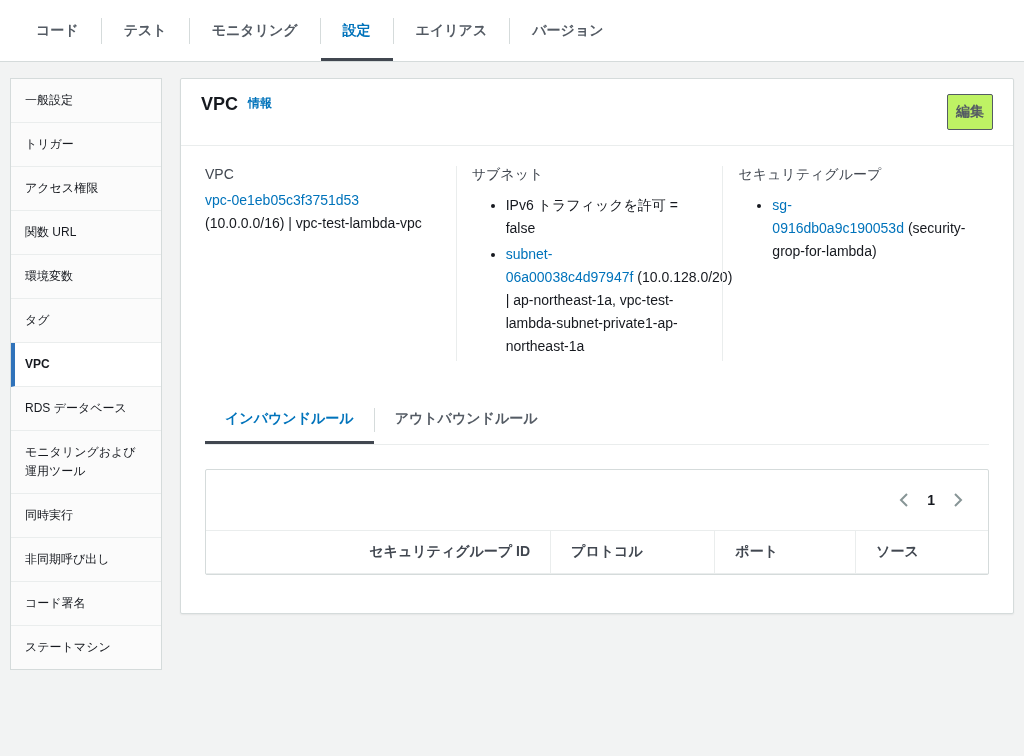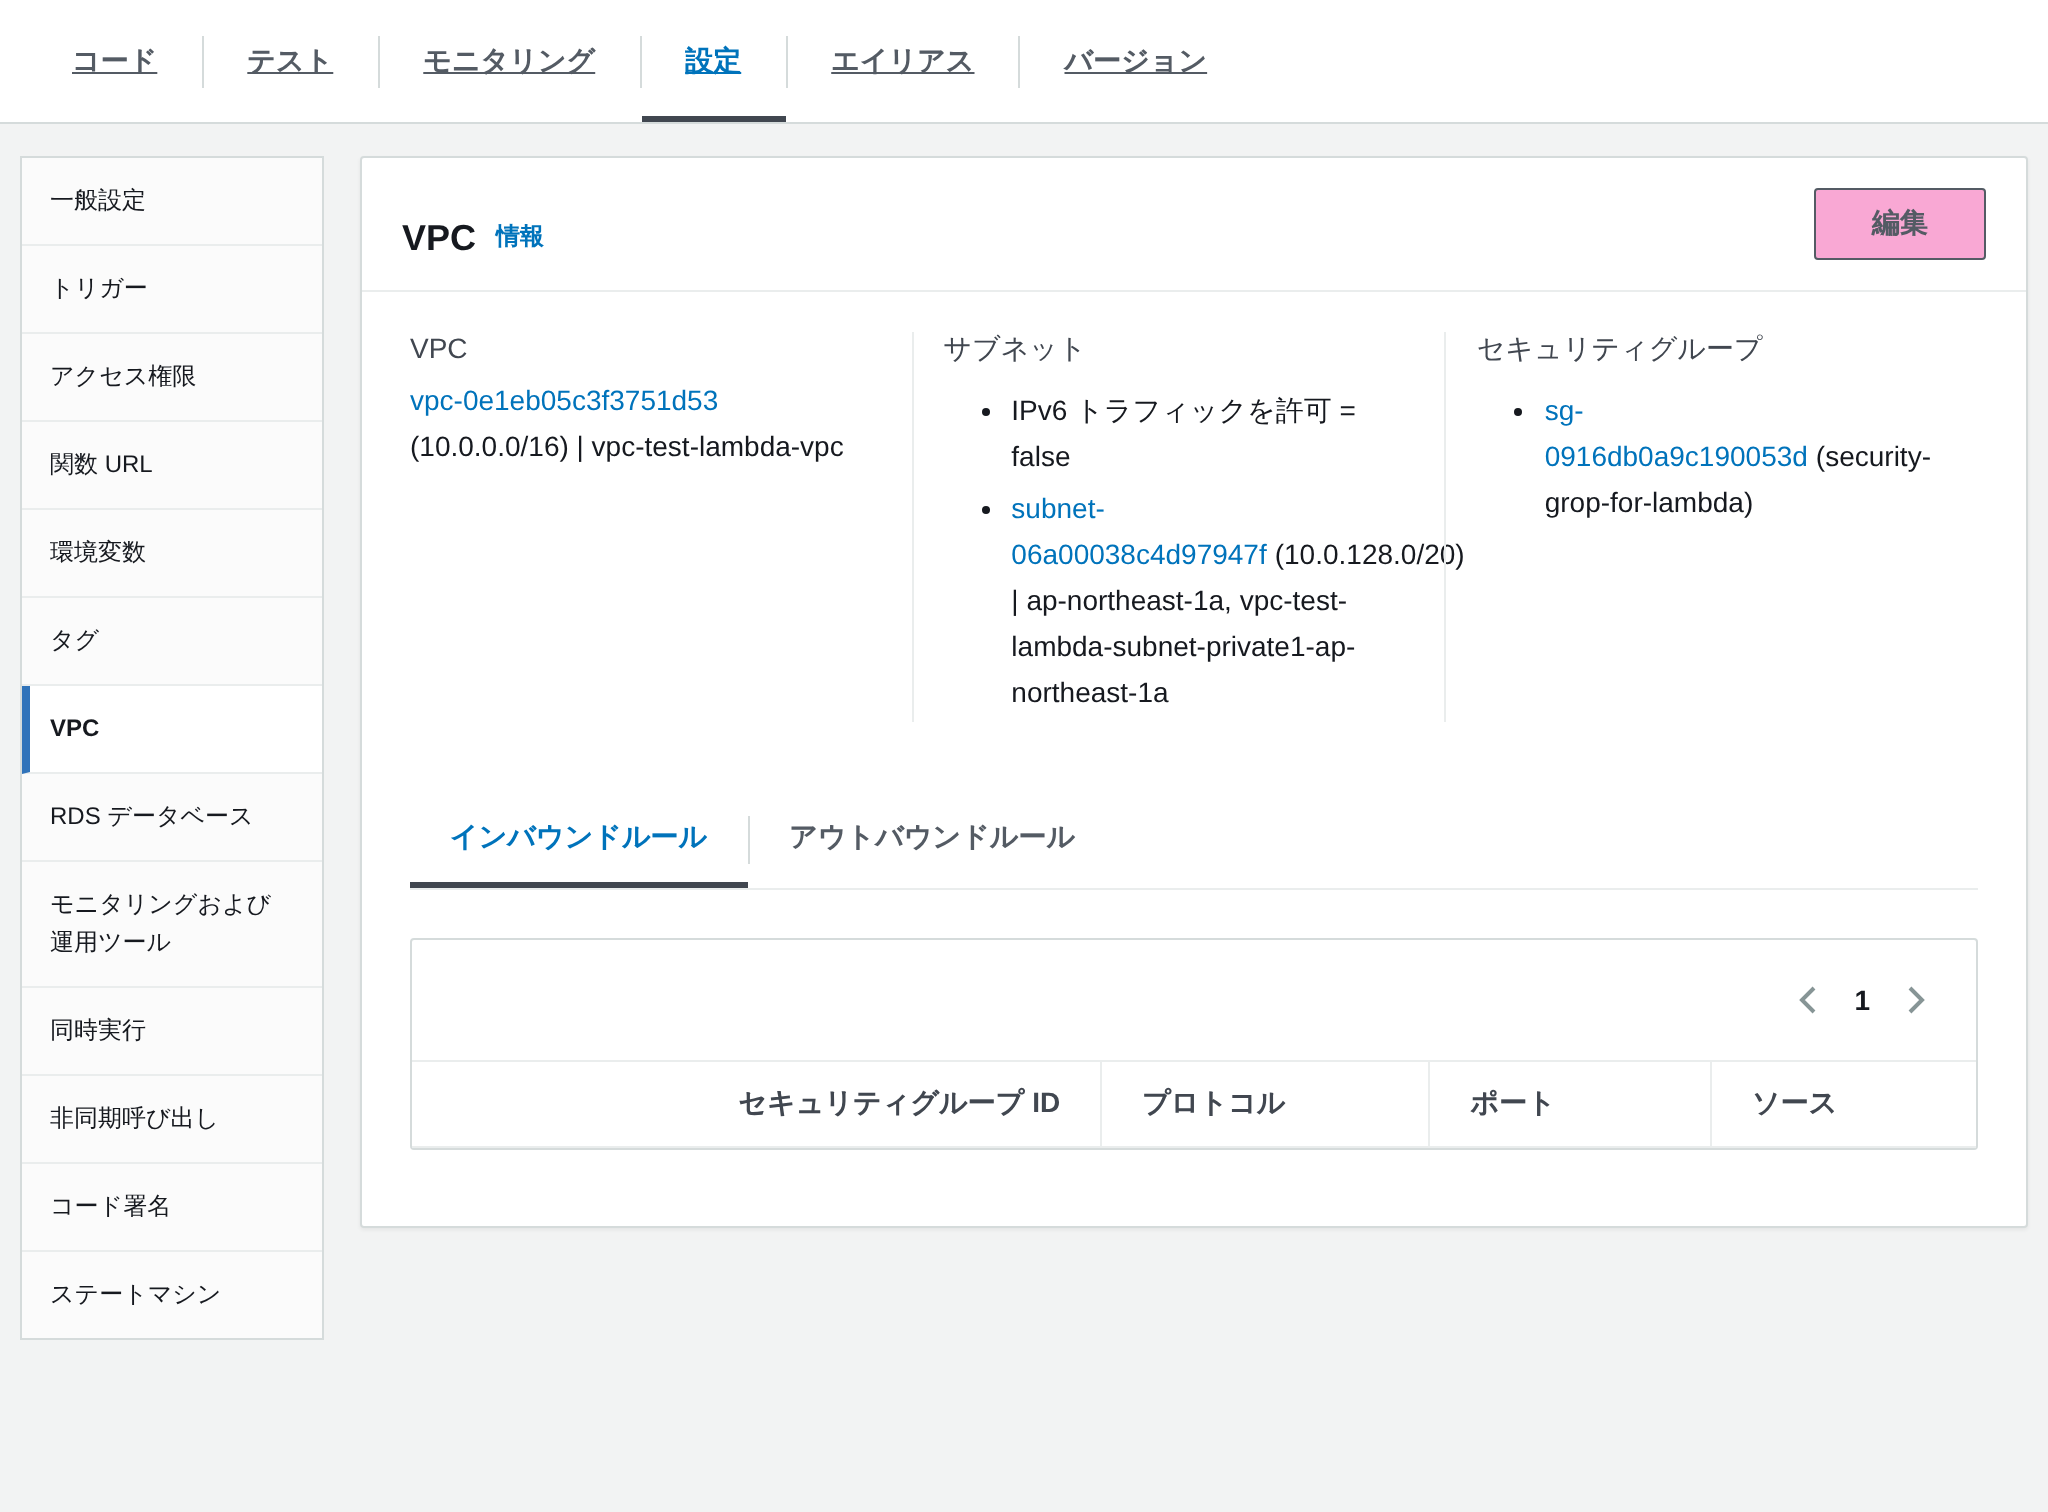--- a/index.html
+++ b/index.html
@@ -23,21 +23,20 @@
   .tab {
     position: relative;
     display: flex;
     align-items: center;
     padding: 0 22px;
     font-size: 14px;
     font-weight: bold;
     color: #545b64;
     cursor: pointer;
     white-space: nowrap;
-    text-decoration: underline;
   }
   .tab.active { color: #0073bb; box-shadow: inset 0 -3px 0 #414750; }
   .tab-divider {
     width: 1px;
     background: #d5dbdb;
     align-self: center;
     height: 26px;
   }
 
   
@@ -74,43 +73,43 @@
   .card {
     flex: 1;
     margin-left: 18px;
     background: #fff;
     border: 1px solid #d5dbdb;
     border-radius: 2px;
     box-shadow: 0 1px 2px rgba(0,0,0,0.06);
   }
   .card-header {
     display: flex;
-    align-items: flex-end;
+    align-items: flex-start;
     justify-content: space-between;
     padding: 15px 20px;
     border-bottom: 1px solid #eaeded;
   }
   .card-title { font-size: 18px; font-weight: bold; color: #16191f; }
   .info-link {
     font-size: 12px;
     font-weight: bold;
     color: #0073bb;
     margin-left: 10px;
     vertical-align: 3px;
     cursor: pointer;
   }
   .edit-btn {
-    background: #f9a8d4;
+    background: #bef264;
     border: 1px solid #545b64;
     border-radius: 2px;
     color: #545b64;
     font-weight: bold;
     font-size: 14px;
     font-family: inherit;
-    padding: 8px 28px;
+    padding: 8px 8px;
     cursor: pointer;
   }
 
   
   .columns { display: flex; padding: 20px 24px 28px 24px; }
   .col { flex: 1; padding-right: 14px; min-width: 0; }
   .col + .col { border-left: 1px solid #eaeded; padding-left: 15px; }
   .field-label { font-size: 14px; color: #414750; margin-bottom: 10px; }
   a.link { color: #0073bb; text-decoration: none; font-size: 14px; cursor: pointer; }
   .desc { font-size: 14px; line-height: 23px; color: #16191f; }

